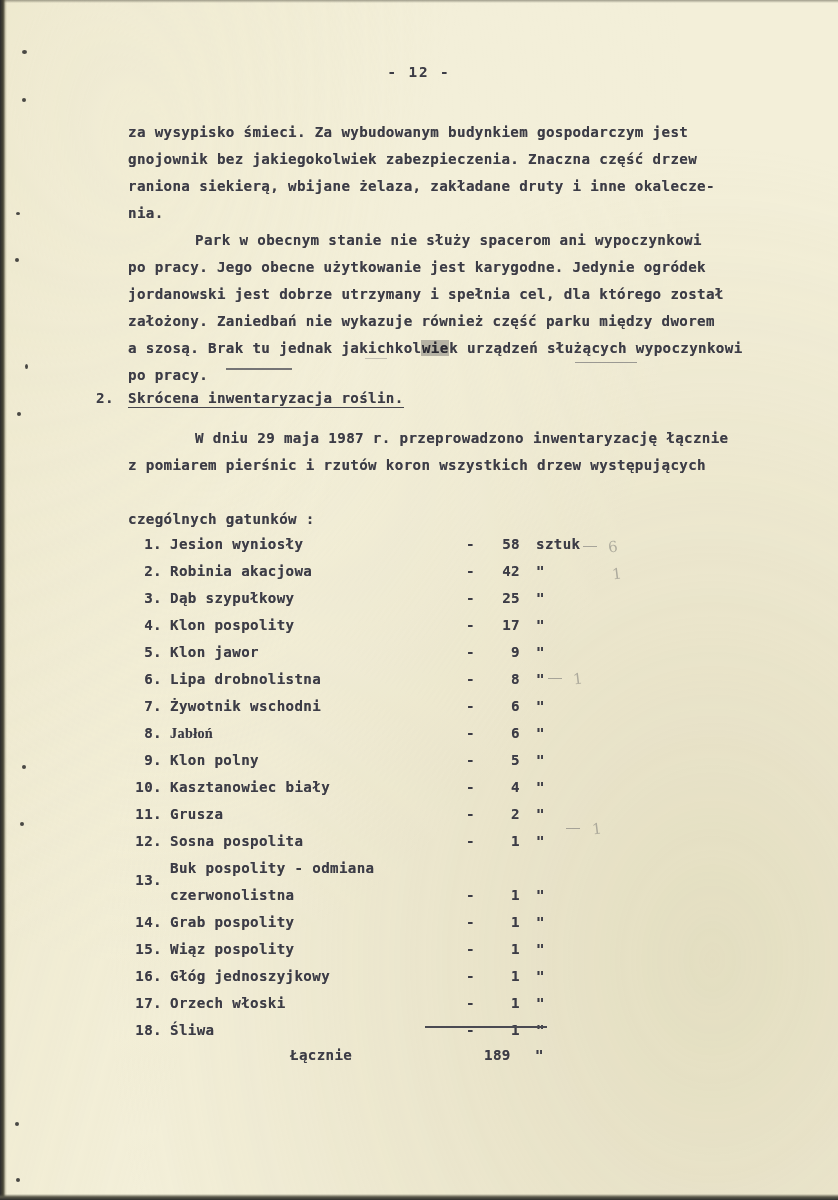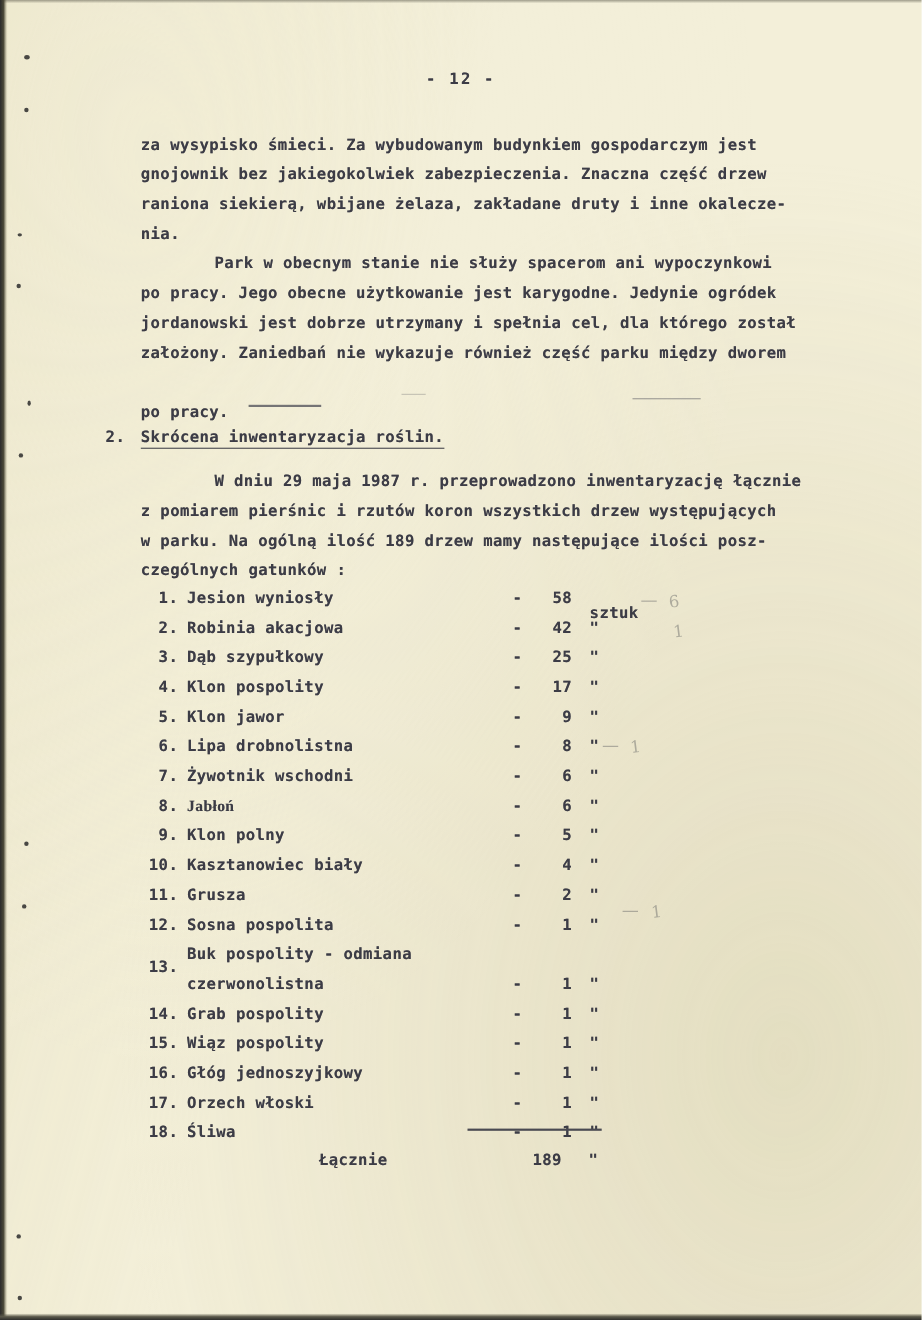--- a/index.html
+++ b/index.html
@@ -163,41 +163,41 @@
 
   <div class="tw body-line" style="top:124px;">za wysypisko śmieci. Za wybudowanym budynkiem gospodarczym jest</div>
   <div class="tw body-line" style="top:151px;">gnojownik bez jakiegokolwiek zabezpieczenia. Znaczna część drzew</div>
   <div class="tw body-line" style="top:178px;">raniona siekierą, wbijane żelaza, zakładane druty i inne okalecze-</div>
   <div class="tw body-line" style="top:205px;">nia.</div>
 
   <div class="tw line-ind" style="top:232px;">Park w obecnym stanie nie służy spacerom ani wypoczynkowi</div>
   <div class="tw body-line" style="top:259px;">po pracy. Jego obecne użytkowanie jest karygodne. Jedynie ogródek</div>
   <div class="tw body-line" style="top:286px;">jordanowski jest dobrze utrzymany i spełnia cel, dla którego został</div>
   <div class="tw body-line" style="top:313px;">założony. Zaniedbań nie wykazuje również część parku między dworem</div>
+  <div class="tw body-line" style="top:340px;"><span>a szosą. Brak tu jednak jakichkol</span><span class="overstrike">wie</span><span>k urządzeń służących wypoczynkowi</span></div>
   <div class="tw body-line" style="top:367px;">po pracy.</div>
 
   <div class="pen-stroke" style="left:226px;top:368px;width:66px;"></div>
   <div class="pen-stroke thin" style="left:575px;top:362px;width:62px;"></div>
   <div class="pen-stroke thin" style="left:365px;top:358px;width:22px;opacity:.3;"></div>
 
   <div class="tw heading-num" style="top:390px;">2.</div>
   <div class="tw heading-text" style="top:390px;">Skrócena inwentaryzacja roślin.</div>
 
   <div class="tw line-ind" style="top:430px;">W dniu 29 maja 1987 r. przeprowadzono inwentaryzację łącznie</div>
   <div class="tw body-line" style="top:457px;">z pomiarem pierśnic i rzutów koron wszystkich drzew występujących</div>
-  <div class="tw body-line" style="top:484px;">w parku. Na ogólną ilość 189 drzew mamy następujące ilości posz-</div>
   <div class="tw body-line" style="top:511px;">czególnych gatunków :</div>
 
   <div class="list-wrap" id="species-list">
       <div class="list-row" style="top: 0px; width: 520px;">
         <span class="tw li-num" style="position: absolute; top: 0px;">1.</span>
         <span class="tw li-name" style="position: absolute; top: 0px;">Jesion wyniosły</span>
         <span class="tw li-dash" style="position: absolute; top: 0px;">-</span>
         <span class="tw li-count" style="position: absolute; top: 0px;">58</span>
-        <span class="tw li-unit" style="position: absolute; top: 14px;">sztuk</span>
+        <span class="tw li-unit" style="position: absolute; top: 0px;">sztuk</span>
       </div>
       <div class="list-row" style="top: 27px; width: 520px;">
         <span class="tw li-num" style="position: absolute; top: 0px;">2.</span>
         <span class="tw li-name" style="position: absolute; top: 0px;">Robinia akacjowa</span>
         <span class="tw li-dash" style="position: absolute; top: 0px;">-</span>
         <span class="tw li-count" style="position: absolute; top: 0px;">42</span>
         <span class="tw li-unit" style="position: absolute; top: 0px;">"</span>
       </div>
       <div class="list-row" style="top: 54px; width: 520px;">
         <span class="tw li-num" style="position: absolute; top: 0px;">3.</span>

